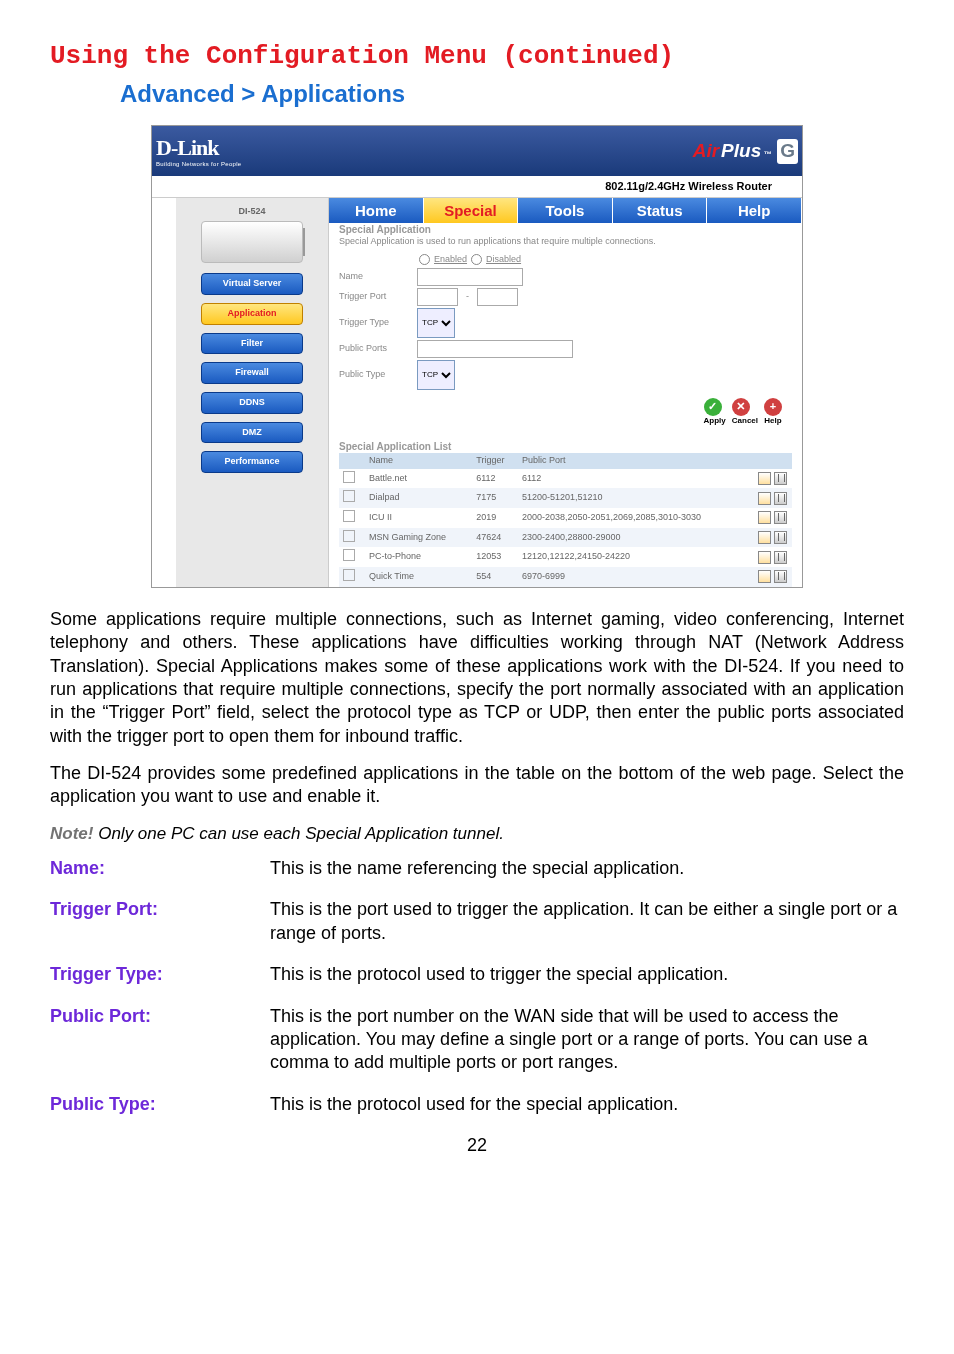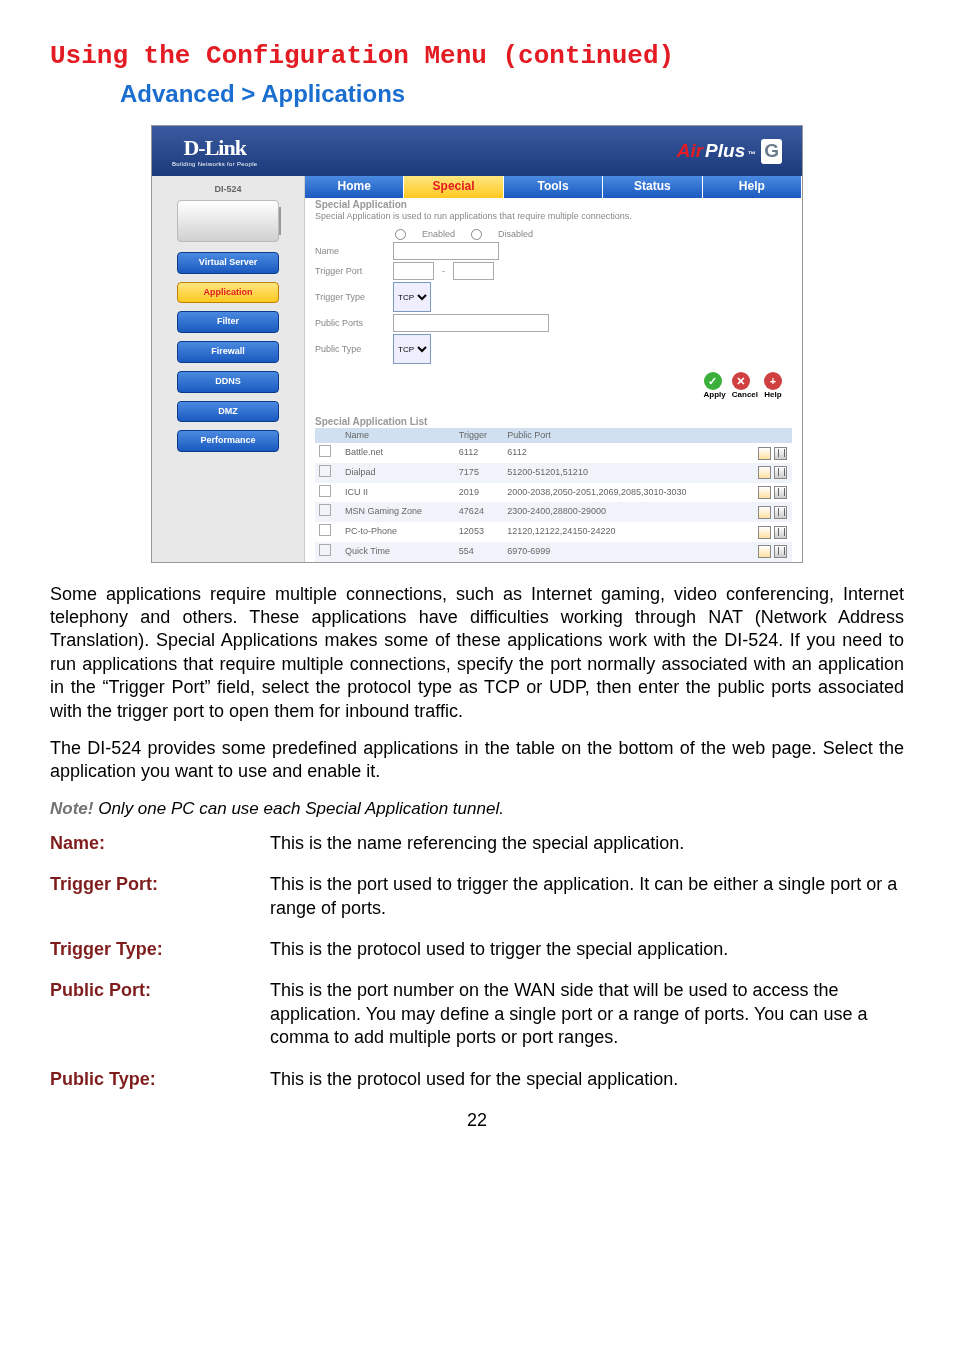--- a/index.html
+++ b/index.html
@@ -1,50 +1,50 @@
 <!DOCTYPE html>
 <html><head>
 <meta charset="utf-8">
 <style>
 body { font-family: Arial, Helvetica, sans-serif; margin: 0; padding: 40px 50px; font-size: 17px; line-height: 1.3; color: #000; width: 854px; }
 .page-title { color: #e31b23; font-size: 26px; font-weight: bold; margin-bottom: 4px; font-family: Liberation Mono, monospace; }
 .breadcrumb { color: #1a6ed0; font-size: 24px; font-weight: bold; margin-left: 70px; margin-bottom: 16px; }
 
 
 .router-panel { width: 650px; margin: 0 auto 20px auto; border: 1px solid #999; font-size: 9px; font-family: Arial, sans-serif; }
-.router-header { background: linear-gradient(#3b5aa0, #1a3a7a); color: #fff; display: flex; align-items: center; padding: 8px 20px; position: relative; text-align: center; }
+.router-header { background: linear-gradient(#3b5aa0, #1a3a7a); color: #fff; display: flex; align-items: center; padding: 8px 4px; position: relative; }
 .dlink-logo { font-family: Georgia, serif; font-size: 22px; font-weight: bold; letter-spacing: -1px; }
 .dlink-sub { font-size: 6px; letter-spacing: 0.3px; display: block; margin-top: -2px; }
 .airplus { margin-left: auto; font-style: italic; font-weight: bold; font-size: 19px; color: #fff; display: flex; align-items: baseline; gap: 2px; }
 .airplus .air { color: #e31b23; }
 .airplus .g-box { background: #fff; color: #6a7a8a; padding: 0 3px; border-radius: 3px; font-style: normal; margin-left: 4px; }
 .router-sub { background: #fff; color: #000; font-weight: bold; font-size: 11px; text-align: right; padding: 3px 30px; border-bottom: 1px solid #ccc; }
 
-.router-body { display: flex; background: #fff; }
+.router-body { display: flex; background: #fff; margin-left: 24px; }
 .router-side { width: 140px; background: #e8e8e8; padding: 8px 6px; text-align: center; border-right: 1px solid #ccc; }
 .model { font-size: 9px; color: #666; font-weight: bold; margin-bottom: 4px; }
 .device-img { width: 100px; height: 40px; background: linear-gradient(#fff,#d0d0d0); border: 1px solid #bbb; border-radius: 4px; margin: 0 auto 10px auto; position: relative; }
 .device-img::before { content: ""; position: absolute; right: -3px; top: 6px; width: 2px; height: 28px; background: #999; }
 .leftnav-btn { display: block; width: 100px; margin: 8px auto; padding: 4px 0; color: #fff; font-weight: bold; font-size: 9px; background: linear-gradient(#4a8ae0, #1a5ac0); border: 1px solid #0a3a8a; border-radius: 4px; }
 .leftnav-btn.active { background: linear-gradient(#ffe680, #ffc820); color: #e31b23; border: 1px solid #c08000; }
 
 .router-main { flex: 1; }
 .tabs { display: flex; background: #fff; }
-.tab { flex: 1; text-align: center; padding: 3px 0; font-size: 12px; font-weight: bold; color: #fff; background: linear-gradient(#4a8ae0,#1a5ac0); border-right: 1px solid #fff; }
+.tab { flex: 1; text-align: center; padding: 3px 0; font-size: 15px; font-weight: bold; color: #fff; background: linear-gradient(#4a8ae0,#1a5ac0); border-right: 1px solid #fff; }
 .tab.active { background: linear-gradient(#ffe680,#ffc820); color: #e31b23; }
 
 .content { padding: 0 10px; color: #666; }
 .sec-title { color: #999; font-weight: bold; font-size: 10px; }
 .sec-desc { color: #888; font-size: 9px; margin-bottom: 6px; }
 .form-row { display: flex; align-items: center; gap: 8px; font-size: 9px; color: #888; margin: 2px 0; }
 .form-row .lbl { width: 70px; }
 .inp { border: 1px solid #aaa; height: 14px; width: 100px; font-size: 9px; }
 .inp-sm { width: 35px; }
 .sel { border: 1px solid #7a9ac0; height: 30px; font-size: 8px; background: #eef; }
-.radio-row { margin-left: 80px; font-size: 9px; color: #888; display: flex; gap: 16px; align-items: center; }
+.radio-row { margin-left: 80px; font-size: 9px; color: #888; display: flex; gap: 4px; align-items: center; text-decoration: underline; }
 .radio-row .r { width: 9px; height: 9px; border: 1px solid #888; border-radius: 50%; }
 .action-icons { display: flex; gap: 6px; justify-content: flex-end; padding: 6px 10px; align-items: center; }
 .aicon { width: 18px; height: 18px; border-radius: 50%; display: flex; align-items: center; justify-content: center; color: #fff; font-size: 11px; font-weight: bold; }
 .aicon.apply { background: #3ab03a; }
 .aicon.cancel { background: #d04040; }
 .aicon.help { background: #d04040; }
 .aicon-lbl { font-size: 8px; color: #000; font-weight: bold; }
 
 .list-title { color: #999; font-weight: bold; font-size: 10px; margin-top: 8px; }
 .list-table { width: 100%; border-collapse: collapse; font-size: 9px; color: #666; }
@@ -55,21 +55,21 @@
 .row-icons { display: flex; gap: 3px; }
 .row-icon { width: 11px; height: 11px; border: 1px solid #888; display: inline-block; }
 .row-icon.edit { background: linear-gradient(#fff,#ffe0a0); }
 .row-icon.del { background: linear-gradient(#fff,#ccc); position:relative; }
 .row-icon.del::after { content:""; position:absolute; left:3px; top:1px; width:5px; height:8px; border-left:1px solid #666; border-right:1px solid #666; }
 
 .body-text { text-align: justify; margin: 14px 0; font-size: 18px; }
 .note { font-style: italic; margin: 12px 0; }
 .note b { color: #737373; font-style: italic; font-weight: bold; }
 .def-row { display: flex; margin: 10px 0 18px 0; align-items: flex-start; }
-.def-label { color: #7f1d1d; font-weight: bold; width: 220px; flex-shrink: 0; font-size: 18px; }
+.def-label { color: #6d28d9; font-weight: bold; width: 220px; flex-shrink: 0; font-size: 18px; }
 .def-text { flex: 1; font-size: 18px; }
 .page-num { text-align: center; font-size: 18px; margin-top: 16px; }
 </style>
 </head>
 <body>
 
 <div class="page-title">Using the Configuration Menu (continued)</div>
 <div class="breadcrumb">Advanced &gt; Applications</div>
 
 <div class="router-panel">
@@ -78,20 +78,21 @@
       <span class="dlink-logo">D-Link</span>
       <span class="dlink-sub">Building Networks for People</span>
     </div>
     <div class="airplus">
       <span class="air">Air</span>
         <span>Plus</span>
         <sup style="font-size:8px">™</sup>
         <span class="g-box">G</span>
     </div>
   </div>
+  <div class="router-sub">802.11g/2.4GHz Wireless Router</div>
 
   <div class="router-body">
     <div class="router-side">
       <div class="model">DI-524</div>
       <div class="device-img"></div>
       <div class="leftnav-btn">Virtual Server</div>
       <div class="leftnav-btn active">Application</div>
       <div class="leftnav-btn">Filter</div>
       <div class="leftnav-btn">Firewall</div>
       <div class="leftnav-btn">DDNS</div>

